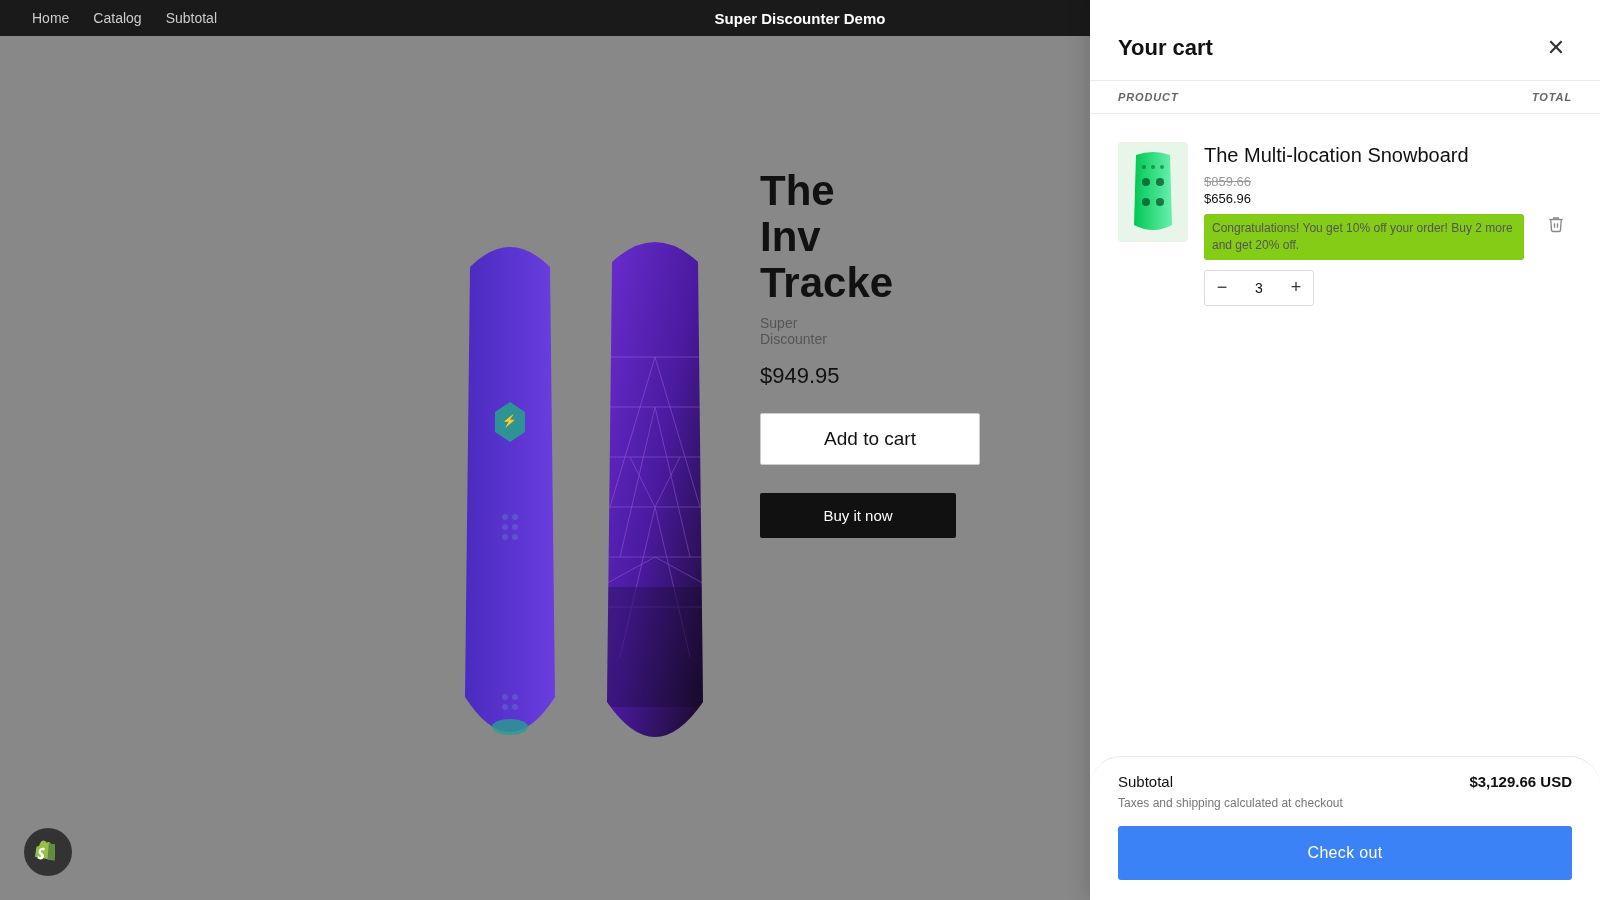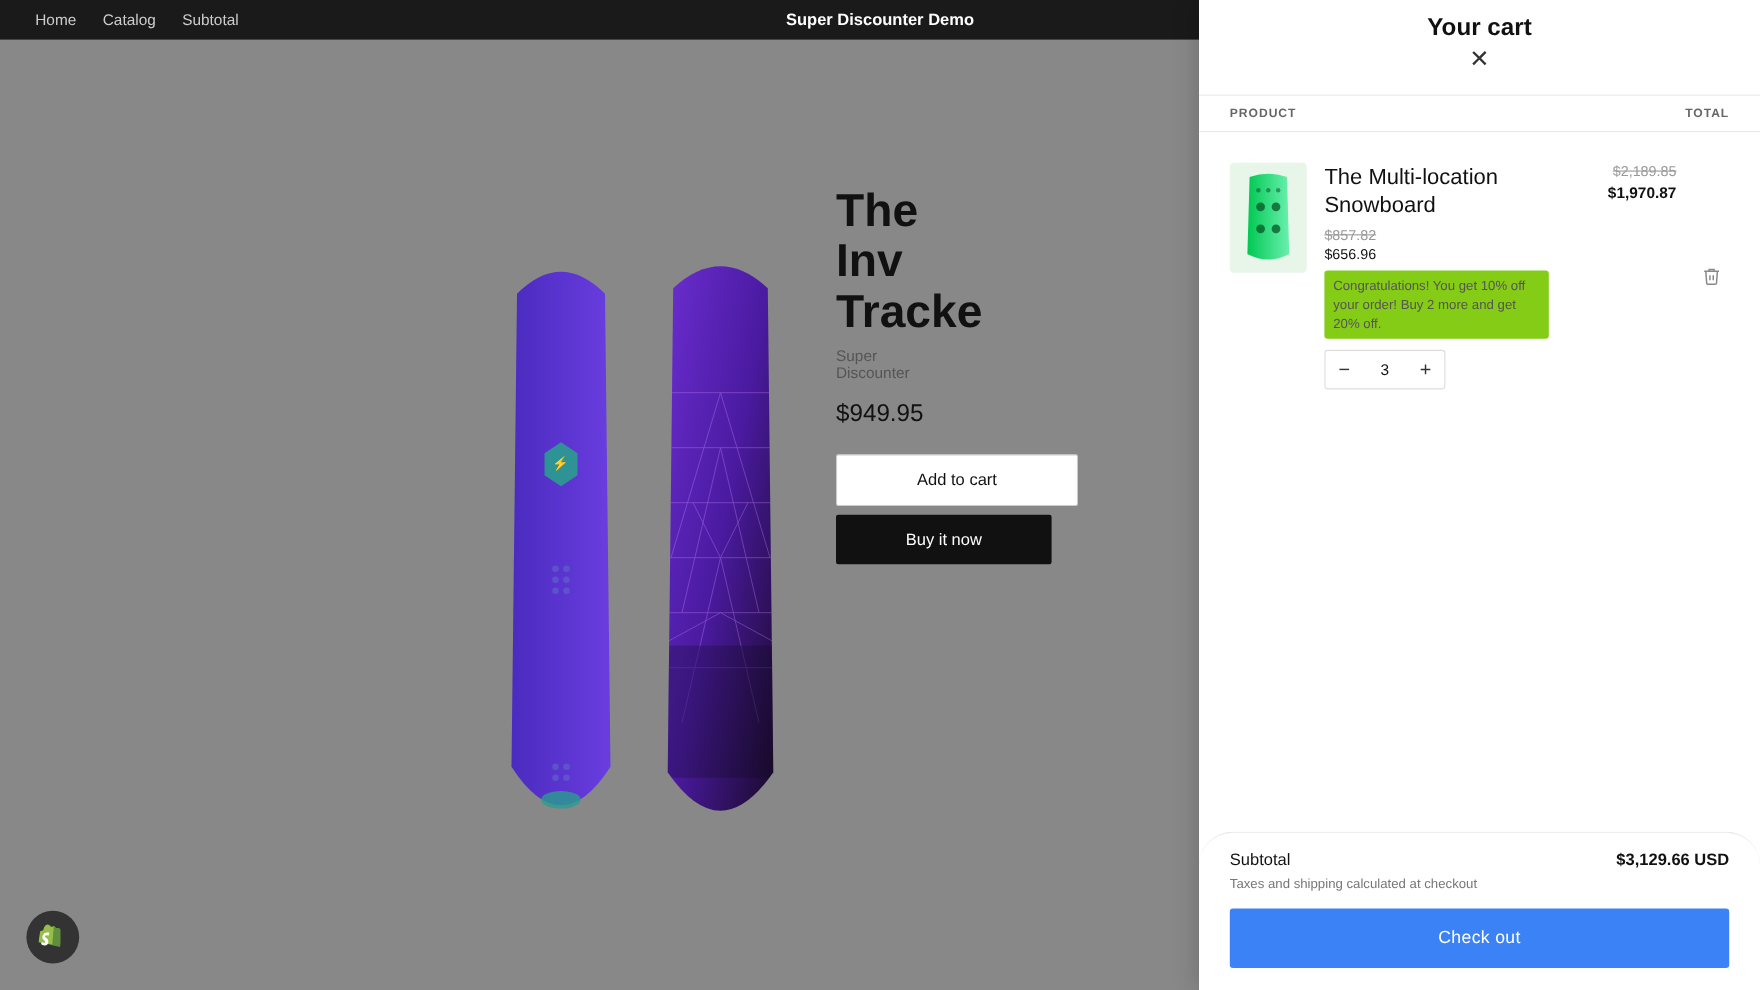--- a/index.html
+++ b/index.html
@@ -40,50 +40,50 @@
       position: absolute; top: 54px; left: 720px; right: 510px; bottom: 0;
       padding: 60px 40px; background: rgba(136,136,136,0.0);
     }
     .product-title {
       font-size: 42px; font-weight: 700; color: #111; line-height: 1.1; margin-bottom: 8px;
     }
     .product-vendor { font-size: 14px; color: #555; margin-bottom: 16px; }
     .product-price { font-size: 22px; color: #111; font-weight: 500; margin-bottom: 24px; }
     .btn-secondary {
       display: block; width: 220px; padding: 14px 0; border: 1px solid #ccc;
-      background: #fff; color: #111; font-size: 15px; text-align: center;
-      cursor: pointer; margin-bottom: 8px; border-radius: 2px;
+      background: #fff; color: #111; font-size: 19px; text-align: center;
+      cursor: pointer; margin-bottom: 28px; border-radius: 2px;
     }
     .btn-primary {
       display: block; width: 196px; padding: 14px 0; border: none;
       background: #111; color: #fff; font-size: 15px; text-align: center;
       cursor: pointer; border-radius: 2px;
     }
 
     
     .cart-panel {
       position: absolute; top: 0; right: 0; width: 510px; height: 900px;
       background: #fff; z-index: 20; display: flex; flex-direction: column;
       box-shadow: -4px 0 20px rgba(0,0,0,0.15);
     }
     .cart-header {
       display: flex; justify-content: space-between; align-items: center;
-      padding: 12px 28px 16px; border-bottom: 1px solid #e8e8e8; flex-direction: column;
+      padding: 32px 28px 16px; border-bottom: 1px solid #e8e8e8;
     }
     .cart-title { font-size: 22px; font-weight: 600; color: #111; }
     .close-btn {
       width: 32px; height: 32px; cursor: pointer; display: flex; align-items: center; justify-content: center;
       background: none; border: none; font-size: 22px; color: #333;
     }
 
     .cart-columns {
       display: flex; justify-content: space-between;
       padding: 10px 28px; border-bottom: 1px solid #e8e8e8;
     }
-    .cart-col-label { font-size: 11px; font-weight: 600; color: #666; letter-spacing: 0.08em; text-transform: uppercase; }
+    .cart-col-label { font-size: 11px; font-weight: 600; color: #666; letter-spacing: 0.08em; text-transform: uppercase; font-style: italic; }
 
     .cart-items { flex: 1; overflow-y: auto; padding: 16px 28px; }
 
     .cart-item { display: flex; gap: 16px; padding: 12px 0; }
     .cart-item-image {
       width: 70px; height: 100px; flex-shrink: 0; background: #e8f5e9;
       border-radius: 4px; overflow: hidden; display: flex; align-items: center; justify-content: center;
     }
     .cart-item-details { flex: 1; }
     .cart-item-name { font-size: 20px; font-weight: 500; color: #111; line-height: 1.3; margin-bottom: 6px; }
@@ -256,34 +256,30 @@
           <circle cx="32" cy="55" r="4" fill="#004d20" opacity="0.7"></circle>
 
           <circle cx="16" cy="20" r="2" fill="#004d20" opacity="0.5"></circle>
           <circle cx="25" cy="20" r="2" fill="#004d20" opacity="0.5"></circle>
           <circle cx="34" cy="20" r="2" fill="#004d20" opacity="0.5"></circle>
         </svg>
       </div>
 
       <div class="cart-item-details">
         <div class="cart-item-name">The Multi-location Snowboard</div>
-        <div class="cart-item-original-price">$857.82</div>
+        <div class="cart-item-original-price">$859.66</div>
         <div class="cart-item-sale-price">$656.96</div>
         <div class="cart-item-promo">Congratulations! You get 10% off your order! Buy 2 more and get 20% off.</div>
         <div class="qty-control">
           <button class="qty-btn">−</button>
           <span class="qty-value">3</span>
           <button class="qty-btn">+</button>
         </div>
       </div>
 
-      <div class="cart-item-total">
-        <span class="cart-item-total-original">$2,189.85</span>
-        <span class="cart-item-total-price">$1,970.87</span>
-      </div>
 
       <button class="delete-btn">
         <svg width="18" height="18" viewBox="0 0 24 24" fill="none" stroke="#888" stroke-width="1.8" xmlns="http://www.w3.org/2000/svg">
           <polyline points="3 6 5 6 21 6"></polyline>
           <path d="M19 6l-1 14a2 2 0 0 1-2 2H8a2 2 0 0 1-2-2L5 6"></path>
           <path d="M10 11v6M14 11v6"></path>
           <path d="M9 6V4h6v2"></path>
         </svg>
       </button>
     </div>

